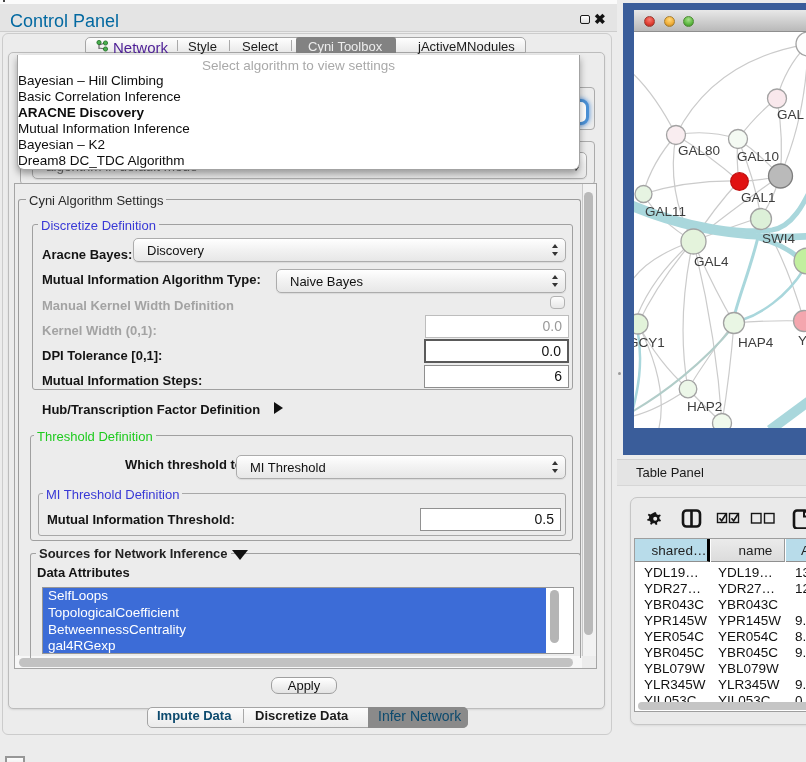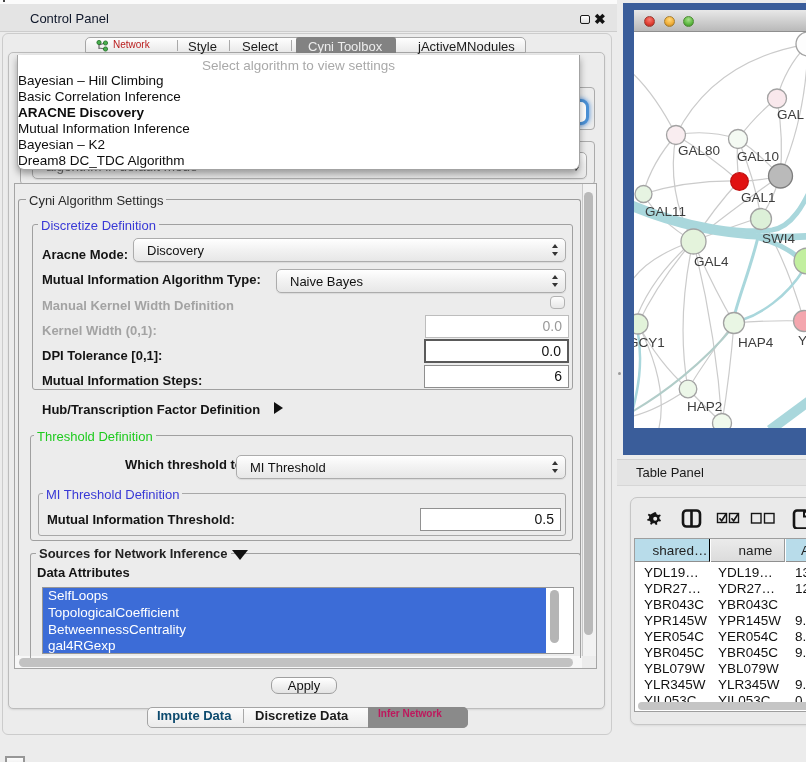--- a/index.html
+++ b/index.html
@@ -17,39 +17,39 @@
 .grp { position:absolute; border:1px solid #a0a0a0; border-radius:3px; }
 .gt  { position:absolute; background:#ececec; padding:0 3px; font-size:13px; white-space:nowrap; }
 </style>
 </head>
 <body>
 
 <div class="abs" style="left:0;top:0;width:617px;height:4px;background:#fbfbfb;"></div>
 <div class="abs" style="left:3px;top:0;width:2px;height:2px;background:#444;"></div>
 
 <div class="abs" style="left:0;top:4px;width:617px;height:28px;background:#e4e4e4;border-bottom:1px solid #cdcdcd;"></div>
-<div class="abs" style="left:10px;top:11px;font-size:13px;color:#0f172a;margin-left:20px;">Control Panel</div>
+<div class="abs" style="left:10px;top:11px;font-size:18px;color:#0369a1;">Control Panel</div>
 <div class="abs" style="left:580px;top:15px;width:10px;height:9px;border:1.6px solid #1a1a1a;border-radius:2px;background:linear-gradient(#fff,#ddd);"></div>
 <div class="abs" style="left:594px;top:11px;font-size:14px;font-weight:bold;color:#111;">✖</div>
 
 <div class="abs" style="left:2px;top:33px;width:610px;height:702px;border:1px solid #cccccc;border-radius:6px;background:#ececec;"></div>
 
 <div class="abs" style="left:8px;top:52px;width:597px;height:657px;border:1px solid #bcbcbc;border-radius:5px;background:#ececec;box-shadow:0 1px 2px rgba(0,0,0,0.10);"></div>
 
 <div class="abs" style="left:85px;top:37px;width:441px;height:16px;border:1px solid #a6a6a6;border-bottom:1px solid #a6a6a6;border-radius:5px 5px 0 0;background:linear-gradient(#fefefe,#e9e9e9);height:16px;"></div>
 <div class="abs" style="left:85px;top:37px;width:441px;height:16px;"></div>
 <div class="abs" style="left:296px;top:37px;width:100px;height:16px;background:#828282;border-radius:3px 3px 0 0;"></div>
 
 <svg class="abs" style="left:96px;top:39px;" width="13" height="13" viewBox="0 0 13 13">
  <path d="M3 4 L3 10 M3 6 L9 4 M3 9 L9 10" stroke="#6b6b6b" stroke-width="1.2" fill="none"></path>
  <circle cx="3" cy="3.5" r="2.1" fill="#49b04f" stroke="#1d6b22" stroke-width="0.8"></circle>
  <circle cx="9.5" cy="4" r="2.1" fill="#49b04f" stroke="#1d6b22" stroke-width="0.8"></circle>
  <circle cx="9.5" cy="10" r="2.1" fill="#49b04f" stroke="#1d6b22" stroke-width="0.8"></circle>
 </svg>
-<div class="abs" style="left:113px;top:39px;font-size:10px;color:#b91c1c;text-align:center;">Network</div>
+<div class="abs" style="left:113px;top:39px;font-size:15px;color:#4c1d95;text-align:center;">Network</div>
 <div class="abs" style="left:177px;top:40px;width:1px;height:11px;background:#a9a9a9;"></div>
 <div class="abs" style="left:188px;top:39px;font-size:13px;color:#1b1b1b;">Style</div>
 <div class="abs" style="left:229px;top:40px;width:1px;height:11px;background:#a9a9a9;"></div>
 <div class="abs" style="left:242px;top:39px;font-size:13px;color:#1b1b1b;">Select</div>
 <div class="abs" style="left:291px;top:40px;width:1px;height:11px;background:#a9a9a9;"></div>
 <div class="abs" style="left:308px;top:39px;font-size:13px;color:#ededed;">Cyni Toolbox</div>
 <div class="abs" style="left:404px;top:39px;font-size:13px;color:#1b1b1b;padding-left:14px;">jActiveMNodules</div>
 
 <div class="abs" style="left:20px;top:87px;width:575px;height:43px;border:1px solid #ababab;border-radius:4px;"></div>
 <div class="abs" style="left:30px;top:99px;width:559px;height:26px;border:3px solid #4b90d4;border-radius:8px;background:#fff;box-shadow:0 0 4px 1px rgba(90,150,220,0.85);"></div>
@@ -67,21 +67,21 @@
 
 <div class="abs" style="left:15px;top:656px;width:567px;height:12px;background:#f7f7f7;"></div>
 <div class="abs" style="left:19px;top:658px;width:554px;height:9px;background:#c2c2c2;border-radius:5px;"></div>
 
 <div class="grp" style="left:18px;top:199px;width:563px;height:456px;border-color:#9c9c9c;border-bottom:none;border-radius:3px 3px 0 0;"></div>
 <div class="gt" style="left:26px;top:193px;color:#2b2b2b;">Cyni Algorithm Settings</div>
 
 <div class="grp" style="left:32px;top:224px;width:541px;height:166px;"></div>
 <div class="gt" style="left:38px;top:218px;color:#3939d6;">Discretize Definition</div>
 
-<div class="abs lbl" style="left:42px;top:247px;">Aracne Mode:</div>
+<div class="abs lbl" style="left:42px;top:247px;">Aracne Bayes:</div>
 <div class="combo" style="left:133px;top:238px;width:433px;height:24px;">
   <span class="tx">Discovery</span>
     <span class="ar up"></span>
     <span class="ar dn"></span>
 </div>
 <div class="abs lbl" style="left:42px;top:272px;">Mutual Information Algorithm Type:</div>
 <div class="combo" style="left:276px;top:269px;width:290px;height:24px;">
   <span class="tx">Naive Bayes</span>
     <span class="ar up"></span>
     <span class="ar dn"></span>
@@ -121,21 +121,21 @@
 <div class="abs" style="left:48px;top:588px;font-size:13.5px;color:#fff;line-height:16.75px;">SelfLoops<br>TopologicalCoefficient<br>BetweennessCentrality<br>gal4RGexp</div>
 <div class="abs" style="left:550px;top:590px;width:9px;height:53px;background:#b5b5b5;border-radius:5px;"></div>
 
 <div class="abs" style="left:271px;top:677px;width:66px;height:17px;border:1px solid #9f9f9f;border-radius:7px;background:linear-gradient(#ffffff,#e3e3e3);text-align:center;font-size:13px;color:#111;line-height:16px;">Apply</div>
 
 <div class="abs" style="left:147px;top:707px;width:321px;height:21px;border:1px solid #a4a4a4;border-radius:5px;background:linear-gradient(#fcfcfc,#ebebeb);"></div>
 <div class="abs" style="left:368px;top:707px;width:100px;height:21px;background:#8a8a8a;border-radius:0 5px 5px 0;"></div>
 <div class="abs" style="left:157px;top:708px;font-size:13px;font-weight:bold;color:#0c4a6e;">Impute Data</div>
 <div class="abs" style="left:243px;top:709px;width:1px;height:14px;background:#a9a9a9;"></div>
 <div class="abs" style="left:255px;top:708px;font-size:13px;font-weight:bold;color:#1b1b1b;">Discretize Data</div>
-<div class="abs" style="left:378px;top:708px;font-size:10px;font-weight:bold;color:#be185d;">Infer Network</div>
+<div class="abs" style="left:378px;top:708px;font-size:14px;font-weight:normal;color:#0c4a6e;">Infer Network</div>
 
 <div class="abs" style="left:17px;top:55px;width:563px;height:115px;background:#fff;border:1px solid #a3a3a3;border-top:none;border-radius:0 0 7px 7px;box-shadow:0 4px 7px rgba(0,0,0,0.35);"></div>
 <div class="abs" style="left:17px;top:58px;width:563px;text-align:center;font-size:13.5px;color:#a9a9a9;">Select algorithm to view settings</div>
 <div class="abs" style="left:18px;top:73px;font-size:13.5px;color:#0d0d0d;line-height:15.9px;white-space:nowrap;">Bayesian – Hill Climbing<br>Basic Correlation Inference<br><b>ARACNE Discovery</b><br>Mutual Information Inference<br>Bayesian – K2<br>Dream8 DC_TDC Algorithm</div>
 
 <div class="abs" style="left:618px;top:372px;width:3px;height:3px;background:#9a9a9a;border-radius:2px;"></div>
 
 <div class="abs" style="left:5px;top:756px;width:20px;height:14px;border:2px solid #979797;background:linear-gradient(#fdfdfd,#e5e5e5);"></div>
 
 <div class="abs" style="left:623px;top:3px;width:183px;height:452px;background:#3a5d9a;"></div>
@@ -241,21 +241,21 @@
 <rect x="106.5" y="4.5" width="9.5" height="9.5"></rect>
 <rect x="119.5" y="4.5" width="9.5" height="9.5"></rect>
 </g>
 <path d="M74.5 9.2 l2.2 2.6 l4.3 -6.8" fill="none" stroke="#151515" stroke-width="1.6"></path>
 <path d="M86.5 9.2 l2.2 2.6 l4.3 -6.8" fill="none" stroke="#151515" stroke-width="1.6"></path>
 <path d="M152 1.5 h8 l6 6 v9 a3 3 0 0 1 -3 3 h-11 a3 3 0 0 1 -3 -3 v-12 a3 3 0 0 1 3 -3 Z" fill="none" stroke="#151515" stroke-width="2.6"></path>
 <path d="M159 1.5 v6 h7" fill="none" stroke="#151515" stroke-width="2"></path>
 </svg>
 
 <div class="abs" style="left:634px;top:538px;width:172px;height:174px;border:1px solid #9e9e9e;border-right:none;background:#fff;overflow:hidden;">
-  <div style="position:absolute;left:0;top:0;width:75px;height:23px;background:#b8dcea;border-right:1px solid #000000;border-bottom:1px solid #8f8f8f;text-align:center;text-indent:16px;font-size:13.5px;color:#222;line-height:23px;">shared…</div>
+  <div style="position:absolute;left:0;top:0;width:75px;height:23px;background:#b8dcea;border-right:3px solid #000000;border-bottom:1px solid #8f8f8f;text-align:center;text-indent:16px;font-size:13.5px;color:#222;line-height:23px;">shared…</div>
   <div style="position:absolute;left:76px;top:0;width:74px;height:23px;background:linear-gradient(#ebebeb,#dcdcdc);border-right:1px solid #9a9a9a;border-bottom:1px solid #8f8f8f;text-align:center;text-indent:16px;font-size:13.5px;color:#222;line-height:23px;">name</div>
   <div style="position:absolute;left:151px;top:0;width:22px;height:23px;background:#b8dcea;border-bottom:1px solid #8f8f8f;font-size:13.5px;color:#222;line-height:23px;padding-left:15px;">A</div>
   <div style="position:absolute;left:9px;top:26px;font-size:13.5px;color:#111;line-height:16px;white-space:pre;">YDL19…
 YDR27…
 YBR043C
 YPR145W
 YER054C
 YBR045C
 YBL079W
 YLR345W

